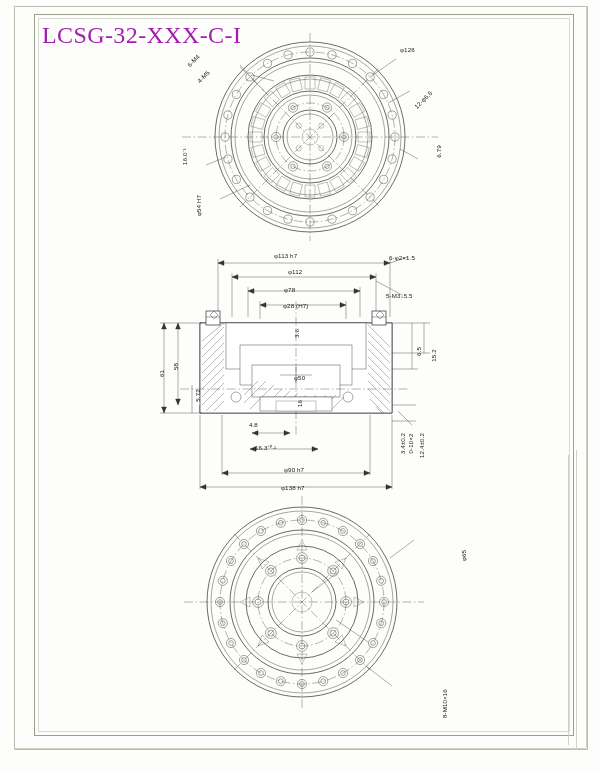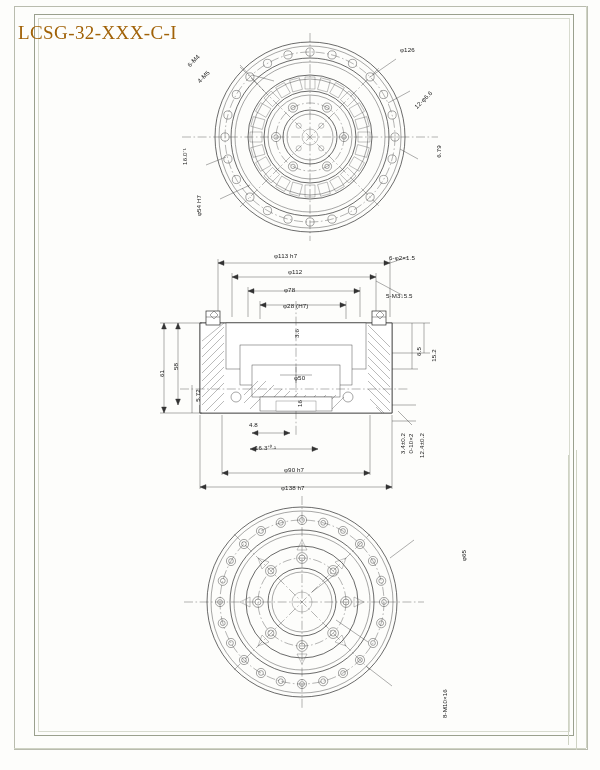--- a/index.html
+++ b/index.html
@@ -44,24 +44,24 @@
 
   
   .edge-rule {
     position: absolute;
     background: #cfd3c4;
   }
 
   
   .title {
     position: absolute;
-    left: 18px; top: 22px;
-    font-size: 19px;
+    left: 42px; top: 22px;
+    font-size: 24px;
     letter-spacing: 0.4px;
-    color: #a16207;
+    color: #a21caf;
     white-space: nowrap;
   }
 
   
   .view { position: absolute; }
   svg { display: block; overflow: visible; }
 
   .ln      { stroke: #2b2b2b; stroke-width: 0.7; fill: none; }
   .ln-thin { stroke: #3a3a3a; stroke-width: 0.45; fill: none; }
   .ln-hair { stroke: #555; stroke-width: 0.35; fill: none; }

